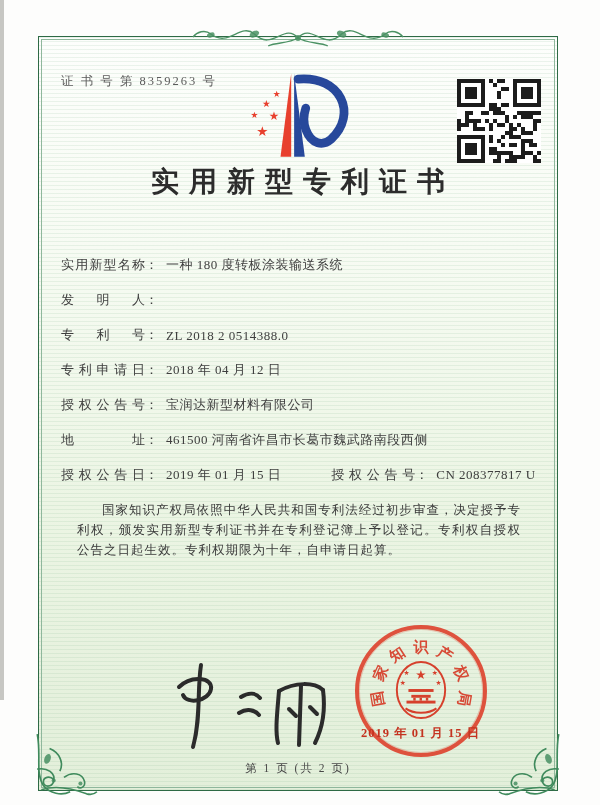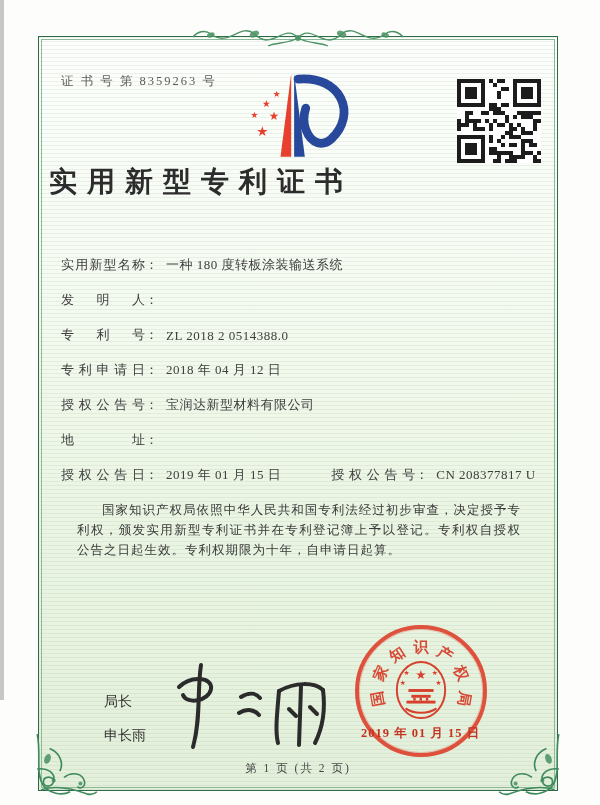--- a/index.html
+++ b/index.html
@@ -17,21 +17,21 @@
       repeating-linear-gradient(0deg, rgba(122,178,136,0.14) 0px, rgba(122,178,136,0.14) 1px, transparent 1px, transparent 4px),
       linear-gradient(180deg,#fdfefc 0%,#f7fbf3 28%,#ecf5e4 62%,#e3efda 100%);
     overflow:visible;
   }
   .cert::before{content:"";position:absolute;inset:2px;border:1px solid #8fb79c;pointer-events:none;}
   
   .cert-no{position:absolute;left:22px;top:36px;font-size:12.5px;color:#5b5b5b;letter-spacing:2px;}
   .logo{position:absolute;top:34px;left:50%;transform:translateX(-50%);}
   .qr{position:absolute;left:418px;top:42px;width:84px;height:84px;background:#fff;}
   .title{
-    position:absolute;top:126px;left:0;right:0;text-align:left;
+    position:absolute;top:126px;left:0;right:0;text-align:center;
     font-size:28px;font-weight:bold;color:#2c2c2c;letter-spacing:10px;text-indent:10px;
   }
   
   .fields{position:absolute;left:22px;right:20px;top:202px;font-size:13px;color:#3e3e3e;}
   .frow{height:35px;display:flex;align-items:flex-end;}
   .flabel{display:inline-block;width:84px;text-align:justify;text-align-last:justify;color:#3e3e3e;}
   .fcolon{margin-right:8px;}
   .fvalue{letter-spacing:0.5px;}
   .pair2{margin-left:50px;display:inline-flex;align-items:center;}
   
@@ -282,41 +282,38 @@
       <span class="fvalue">2018 年 04 月 12 日</span>
     </div>
     <div class="frow">
       <span class="flabel">授权公告号</span>
         <span class="fcolon">：</span>
       <span class="fvalue">宝润达新型材料有限公司</span>
     </div>
     <div class="frow">
       <span class="flabel">地址</span>
         <span class="fcolon">：</span>
+      <span class="fvalue">461500 河南省许昌市长葛市魏武路南段西侧</span>
     </div>
     <div class="frow">
       <span class="flabel">授权公告日</span>
         <span class="fcolon">：</span>
       <span class="fvalue">2019 年 01 月 15 日</span>
       <span class="pair2">
         <span class="flabel">授权公告号</span>
           <span class="fcolon">：</span>
         <span class="fvalue">CN 208377817 U</span>
       </span>
     </div>
   </div>
 
   <div class="paras">
     <p>国家知识产权局依照中华人民共和国专利法经过初步审查，决定授予专利权，颁发实用新型专利证书并在专利登记簿上予以登记。专利权自授权公告之日起生效。专利权期限为十年，自申请日起算。</p>
   </div>
 
-  <div class="signer">
-    <div>局长</div>
-    <div>申长雨</div>
-  </div>
 
   <svg class="signature" viewBox="0 0 190 110" width="190" height="110">
     <g stroke="#2b2b2b" stroke-width="4" fill="none" stroke-linecap="round">
       <path d="M42,10 C38,36 42,64 34,92"></path>
       <path d="M20,32 C32,20 54,22 52,34 C50,46 28,50 24,40"></path>
       <path d="M82,42 C90,37 97,38 101,43"></path>
       <path d="M80,58 C88,53 96,55 100,60"></path>
       <path d="M120,36 C118,60 116,76 119,88"></path>
       <path d="M120,36 C136,27 155,27 164,35"></path>
       <path d="M164,35 C167,58 162,76 156,88"></path>

